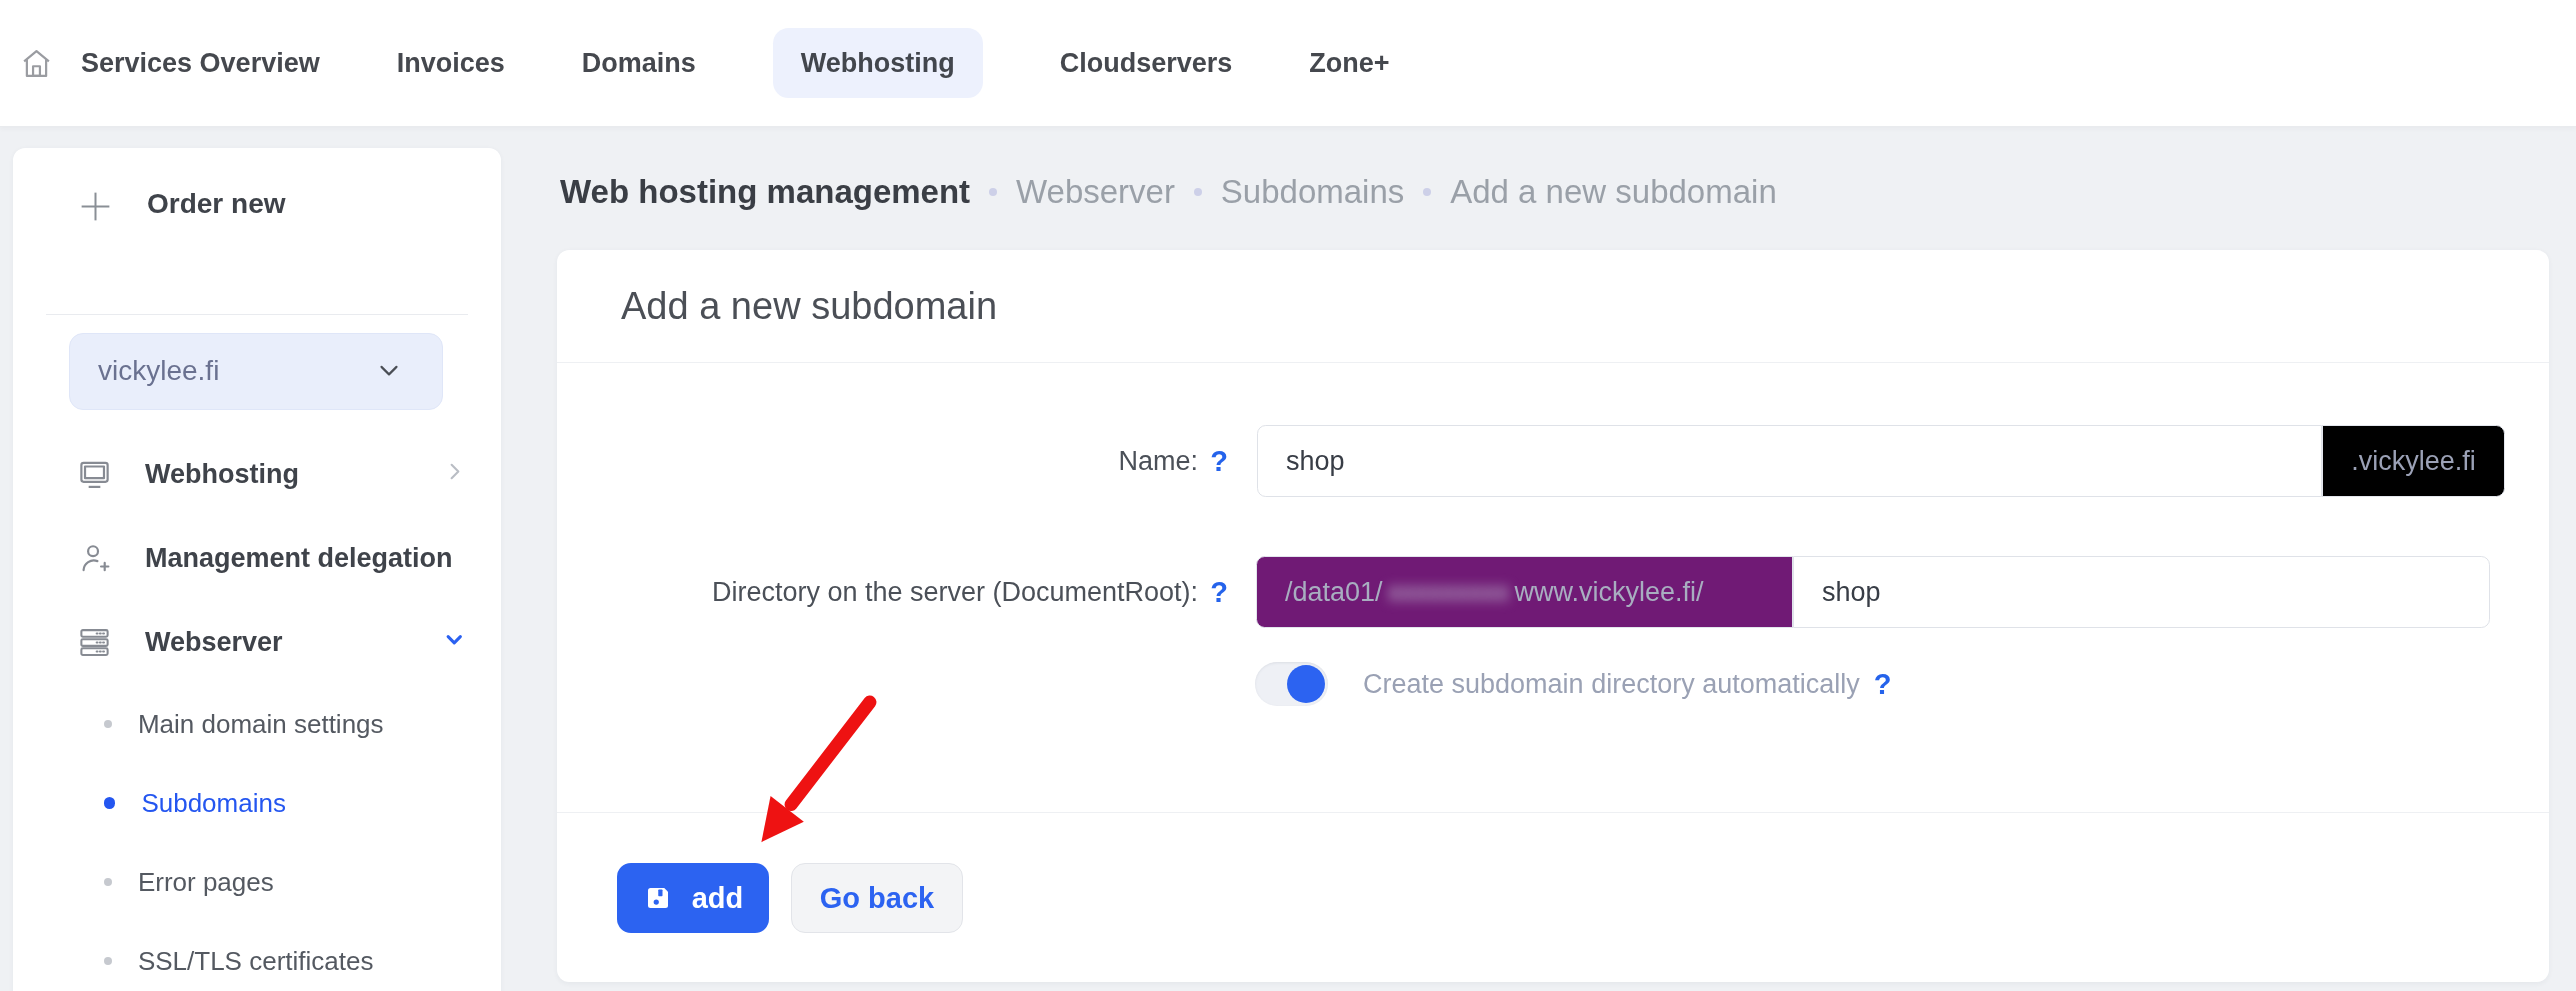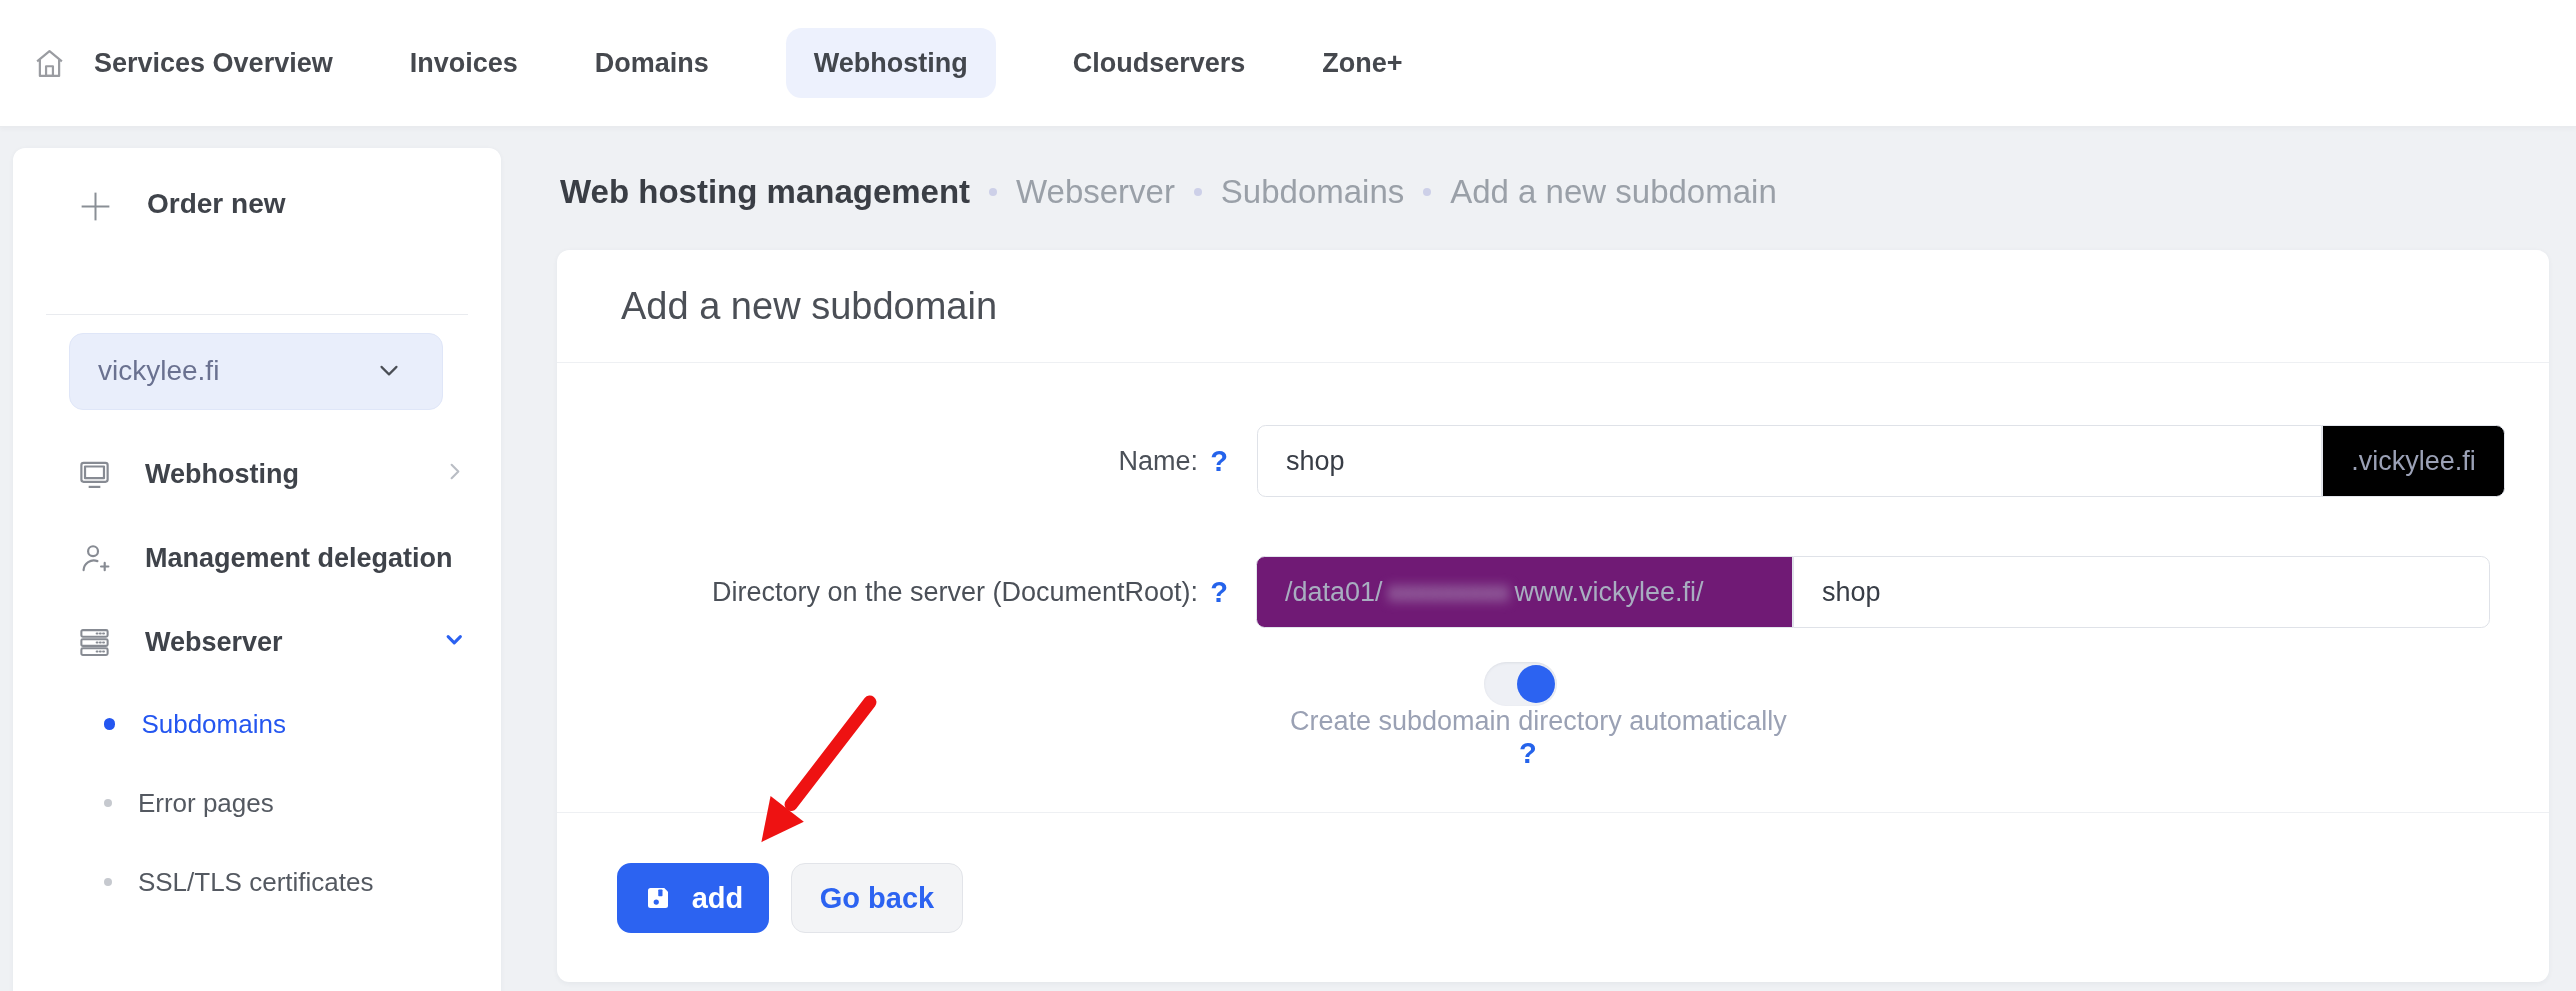--- a/index.html
+++ b/index.html
@@ -8,21 +8,21 @@
     font-family:"Liberation Sans", sans-serif;
     background:#eff1f4;
     position:relative;
     color:#3f434a;
   }
   
   .topnav {
     position:absolute; left:0; top:0; width:2576px; height:127px;
     background:#ffffff; border-bottom:0.9px solid #e9ebee;
     box-shadow:0 1.7px 4.4px rgba(40,50,70,.04);
-    display:flex; align-items:center; padding-left:33px; gap:77px;
+    display:flex; align-items:center; padding-left:20px; gap:77px;
     z-index:5;
   }
   .nav-item {
     font-size:27px; font-weight:600; color:#45484e; white-space:nowrap;
     display:flex; align-items:center; gap:28px; cursor:pointer;
   }
   .nav-item.active {
     background:#edf1fd; border-radius:15.7px; height:70px; padding:0 28px;
     color:#42464d;
   }
@@ -80,21 +80,21 @@
   }
   .card-title {
     height:113px; border-bottom:1.7px solid #eef0f3;
     display:flex; align-items:center; padding-left:64px;
     font-size:38px; color:#4b4f56;
   }
   .card-form { height:450px; border-bottom:1.7px solid #eef0f3; position:relative; }
   .form-row { position:absolute; display:flex; align-items:center; }
   .row-name   { left:0; top:62px;  width:100%; height:72px; }
   .row-root   { left:0; top:193px; width:100%; height:72px; }
-  .row-toggle { left:698px; top:299px; height:44px;flex-direction:column; }
+  .row-toggle { left:698px; top:299px; height:44px; }
   .form-label {
     position:absolute; left:0; width:671px; display:flex; justify-content:flex-end;
     align-items:center; gap:12.2px; font-size:27px; color:#4b5058; height:72px;
   }
   .help { color:#2563eb; font-weight:700; font-size:29px; cursor:pointer; }
   .txt-input {
     position:absolute; height:72px; background:#fff; border:1.7px solid #dfe2e8;
     font-size:27px; color:#383d46; padding-left:28px;
     display:flex; align-items:center;
   }
@@ -238,20 +238,24 @@
       </span>
       <span>Webserver</span>
       <span class="grow"></span>
       <span class="chev-d-blue">
         <svg width="24.5" height="24.5" viewBox="0 0 24 24" fill="none" stroke="currentColor" stroke-width="3" stroke-linecap="round" stroke-linejoin="round">
           <polyline points="6 9.5 12 15.5 18 9.5"></polyline>
         </svg>
       </span>
     </div>
 
+    <div class="side-sub">
+      <span class="bullet"></span>
+      <span>Main domain settings</span>
+    </div>
     <div class="side-sub active">
       <span class="bullet"></span>
       <span>Subdomains</span>
     </div>
     <div class="side-sub">
       <span class="bullet"></span>
       <span>Error pages</span>
     </div>
     <div class="side-sub">
       <span class="bullet"></span>

